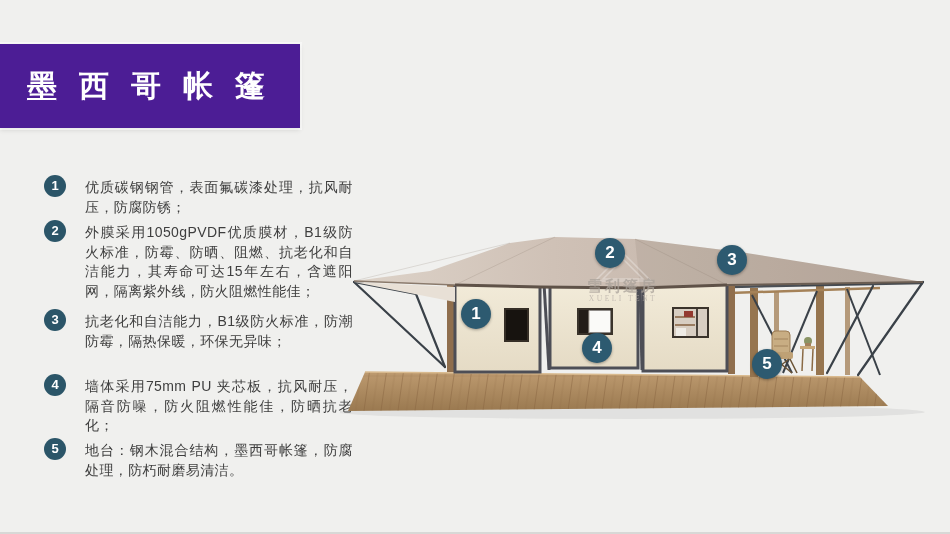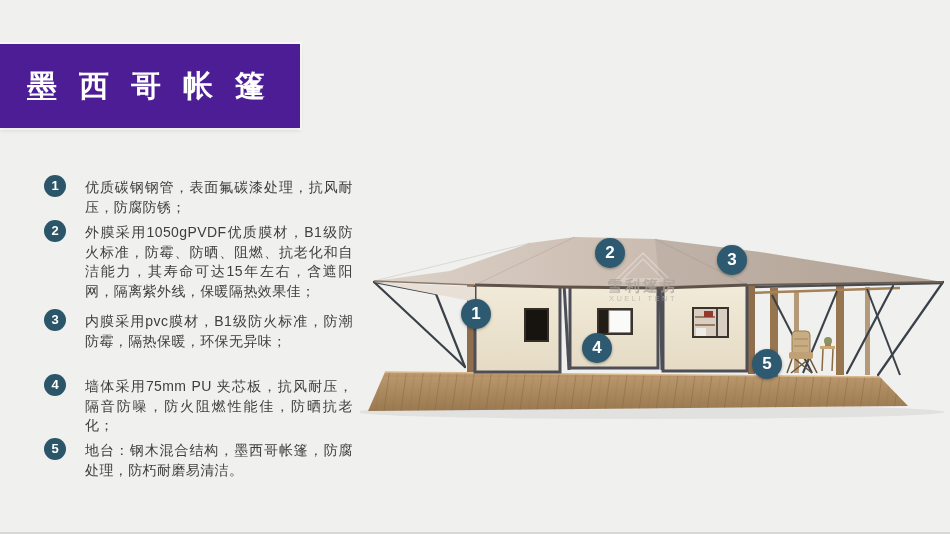--- a/index.html
+++ b/index.html
@@ -29,21 +29,21 @@
   }
   .feature .ftext{
     position:absolute;left:85px;width:268px;
     color:#3e3e3e;font-size:14px;line-height:19.5px;letter-spacing:0.4px;
     text-align:justify;
   }
   #feature-1{top:178px}#feature-2{top:223px}#feature-3{top:312px}
   #feature-4{top:377px}#feature-5{top:441px}
   .feature .badge{top:-3px}
   
-  .tent-wrap{position:absolute;left:360px;top:215px;width:590px;height:208px;}
+  .tent-wrap{position:absolute;left:340px;top:215px;width:590px;height:208px;font-family:Liberation Serif, serif;}
   .callout{
     position:absolute;width:30px;height:30px;border-radius:50%;
     background:#2d5a70;color:#fff;font-size:17px;font-weight:bold;
     text-align:center;line-height:30px;box-shadow:0 1px 3px rgba(0,0,0,.35);
   }
   #callout-1{left:461px;top:299px}
   #callout-2{left:595px;top:238px}
   #callout-3{left:717px;top:245px}
   #callout-4{left:582px;top:333px}
   #callout-5{left:752px;top:349px}
@@ -56,25 +56,25 @@
   <div class="title-bar">
     <span class="title-text">墨西哥帐篷</span>
   </div>
 
   <div class="feature" id="feature-1">
     <div class="badge">1</div>
     <div class="ftext">优质碳钢钢管，表面氟碳漆处理，抗风耐压，防腐防锈；</div>
   </div>
   <div class="feature" id="feature-2">
     <div class="badge">2</div>
-    <div class="ftext">外膜采用1050gPVDF优质膜材，B1级防火标准，防霉、防晒、阻燃、抗老化和自洁能力，其寿命可达15年左右，含遮阳网，隔离紫外线，保暖隔热效果佳；</div>
+    <div class="ftext">外膜采用1050gPVDF优质膜材，B1级防火标准，防霉、防晒、阻燃、抗老化和自洁能力，其寿命可达15年左右，含遮阳网，隔离紫外线，防火阻燃性能佳；</div>
   </div>
   <div class="feature" id="feature-3">
     <div class="badge">3</div>
-    <div class="ftext">内膜采用pvc膜材，B1级防火标准，防潮防霉，隔热保暖，环保无异味；</div>
+    <div class="ftext">抗老化和自洁能力，B1级防火标准，防潮防霉，隔热保暖，环保无异味；</div>
   </div>
   <div class="feature" id="feature-4">
     <div class="badge">4</div>
     <div class="ftext">墙体采用75mm PU 夹芯板，抗风耐压，隔音防噪，防火阻燃性能佳，防晒抗老化；</div>
   </div>
   <div class="feature" id="feature-5">
     <div class="badge">5</div>
     <div class="ftext">地台：钢木混合结构，墨西哥帐篷，防腐处理，防朽耐磨易清洁。</div>
   </div>
 

